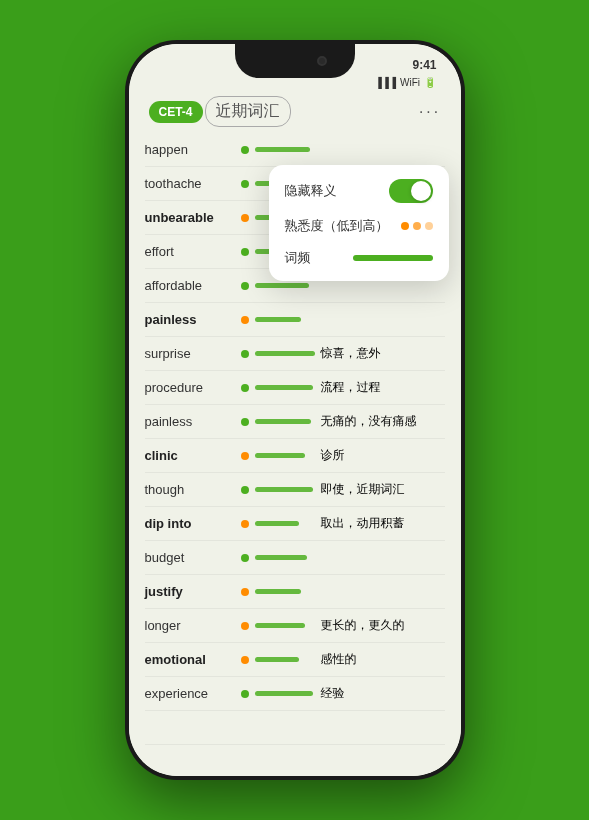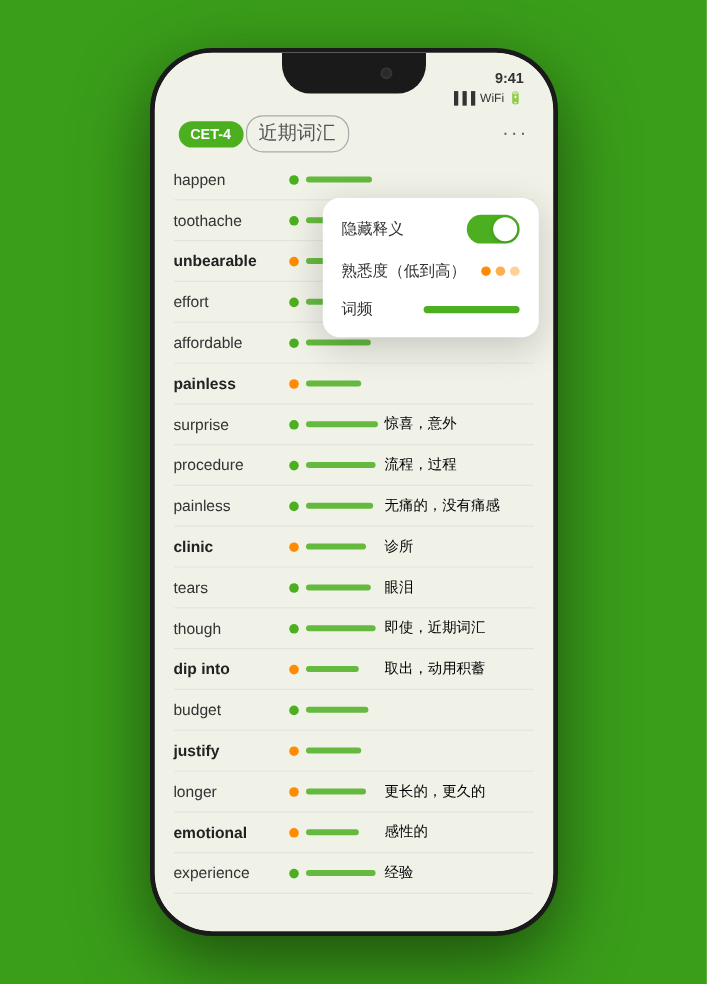--- a/index.html
+++ b/index.html
@@ -321,28 +321,20 @@
     </div>
             <div class="word-row">
       <span class="word-text bold">clinic</span>
       <div class="dot dot-orange"></div>
       <div class="freq-bar">
         <div class="freq-bar-inner" style="width:50px"></div>
       </div>
       <span class="word-meaning">诊所</span>
     </div>
             <div class="word-row">
-      <span class="word-text ">tears</span>
-      <div class="dot dot-green"></div>
-      <div class="freq-bar">
-        <div class="freq-bar-inner" style="width:54px"></div>
-      </div>
-      <span class="word-meaning">眼泪</span>
-    </div>
-            <div class="word-row">
       <span class="word-text ">though</span>
       <div class="dot dot-green"></div>
       <div class="freq-bar">
         <div class="freq-bar-inner" style="width:58px"></div>
       </div>
       <span class="word-meaning">即使，近期词汇</span>
     </div>
             <div class="word-row">
       <span class="word-text bold">dip into</span>
       <div class="dot dot-orange"></div>

